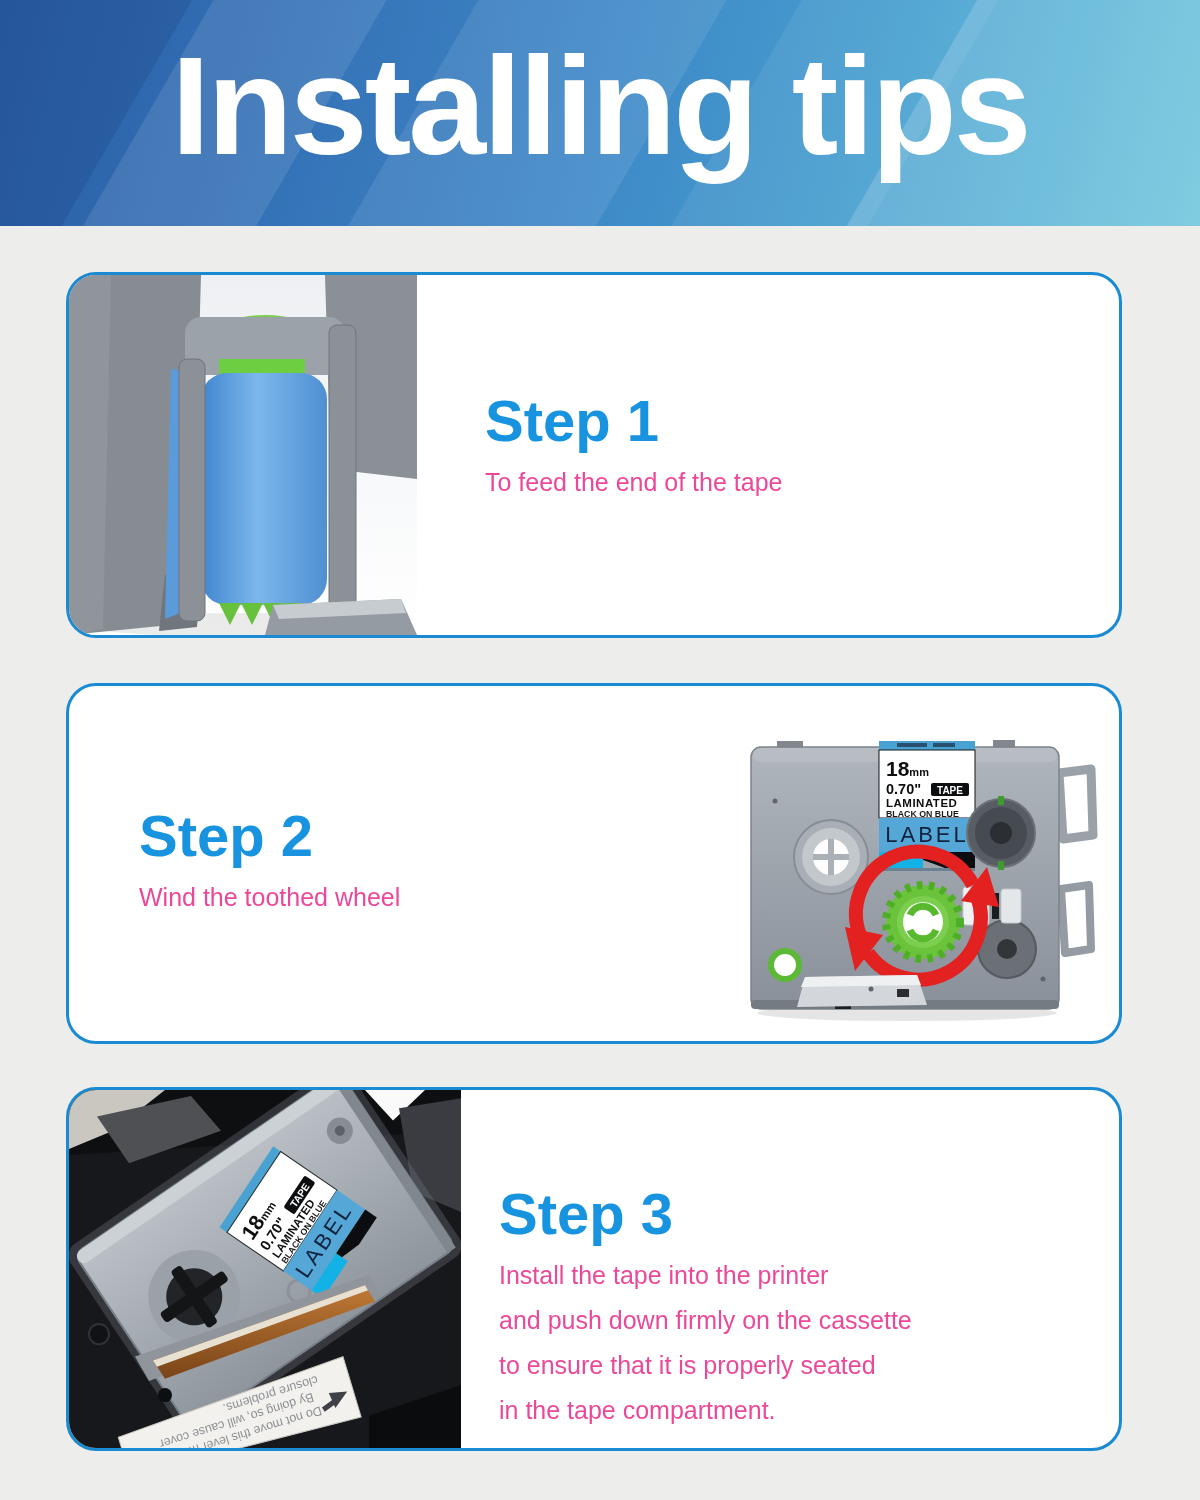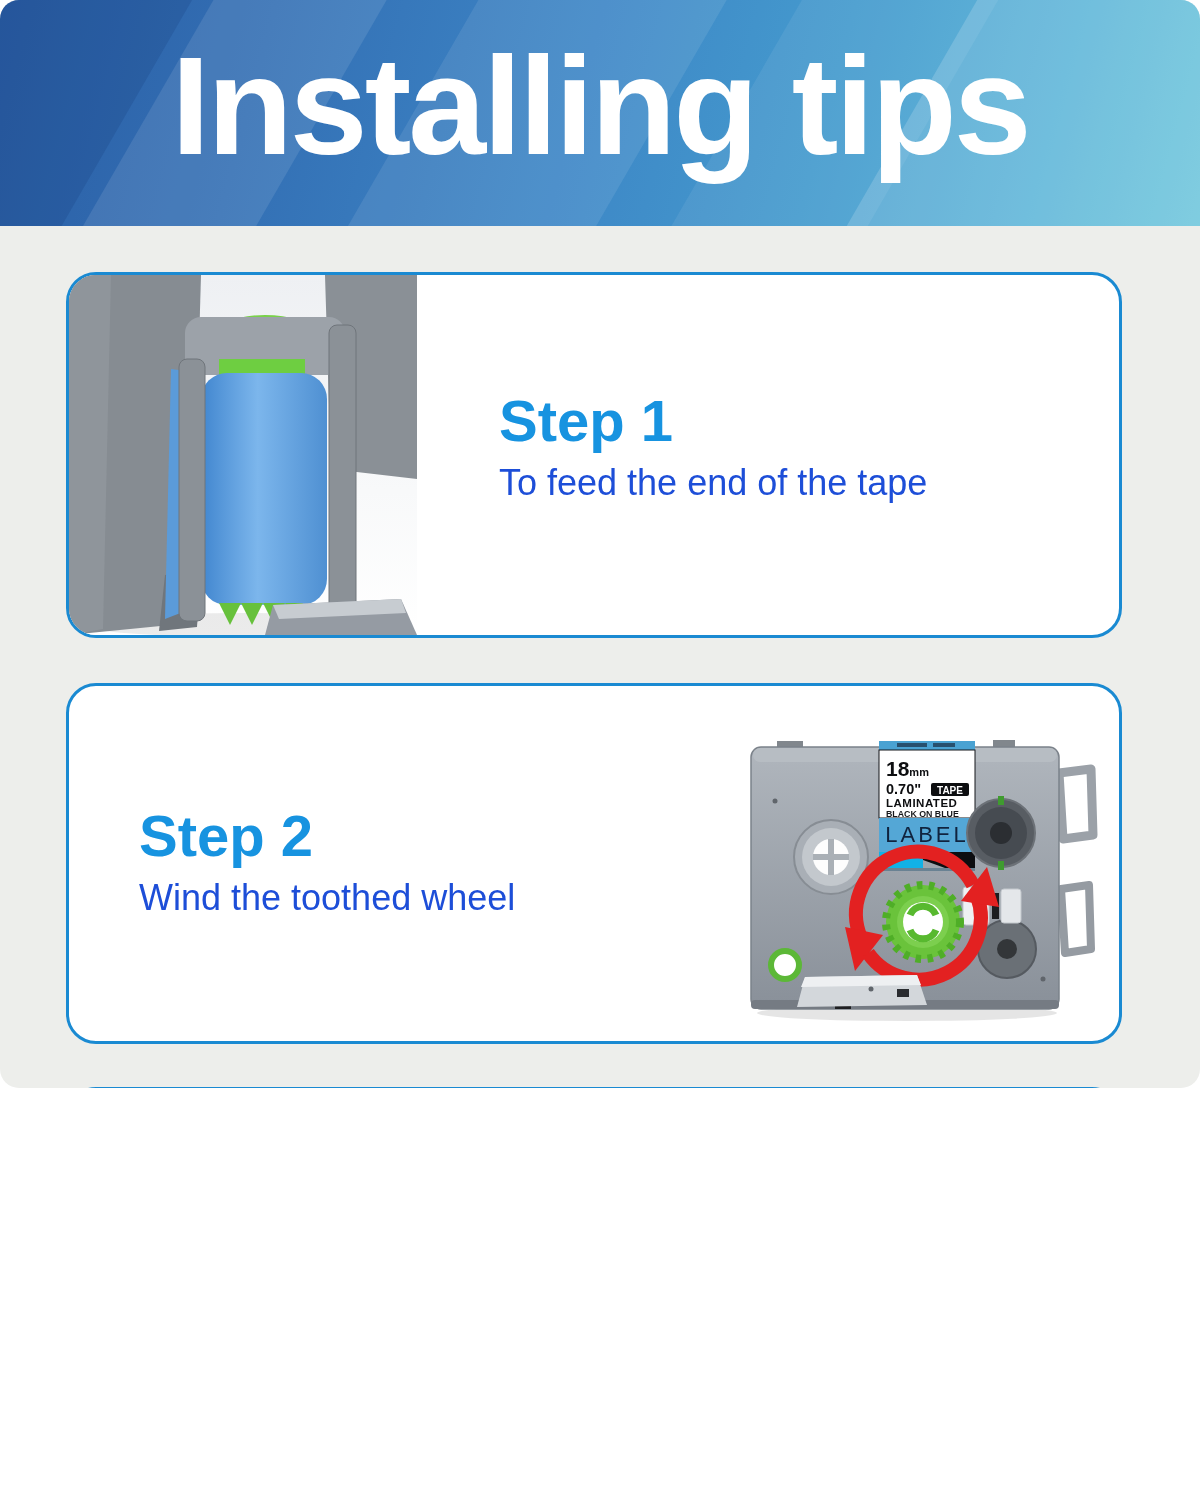--- a/index.html
+++ b/index.html
@@ -1,17 +1,17 @@
 <!DOCTYPE html>
 <html><head>
 <meta charset="utf-8">
 <style>
   html,body{margin:0;padding:0;}
-  .page{position:relative;width:1200px;height:1088px;background:#edeeeb;overflow:hidden;
-        font-family:"Liberation Sans",sans-serif;border-radius:19px;}
+  .page{position:relative;width:1200px;height:1500px;background:#edeeeb;overflow:hidden;
+        font-family:"Liberation Sans",sans-serif;}
 
   
   .banner{position:absolute;left:0;top:0;width:1200px;height:226px;overflow:hidden;
           background:linear-gradient(105deg,#2a5ea5 0%,#336fb4 22%,#3d86c6 48%,#459bce 68%,#54b1d6 86%,#66c3da 100%);}
   .stripe{position:absolute;top:-200px;height:660px;transform:rotate(30deg);}
   .s1{left:-120px;width:220px;background:rgba(16,52,110,.18);}
   .s2{left:150px;width:150px;background:rgba(255,255,255,.10);}
   .s3{left:420px;width:215px;background:rgba(255,255,255,.09);}
   .s4{left:740px;width:170px;background:rgba(255,255,255,.07);}
   .s5{left:930px;width:360px;background:rgba(255,255,255,.17);}
@@ -26,25 +26,25 @@
   .card1{top:272px;height:360px;}
   .card2{top:683px;height:355px;}
   .card3{top:1087px;height:358px;}
 
   .photo{position:absolute;left:0;top:0;height:100%;}
   .photo svg{display:block;width:100%;height:100%;}
   .photo1{width:348px;}
   .photo3{width:392px;}
 
   .copy{position:absolute;}
-  .copy1{left:430px;top:114px;}
+  .copy1{left:416px;top:114px;}
   .copy2{left:70px;top:118px;}
   .copy3{left:430px;top:92px;}
   .step-heading{font-size:58px;line-height:64px;font-weight:bold;color:#1793e0;margin-bottom:7px;}
-  .step-line{font-size:36px;line-height:45px;color:#1d4ed8;}
+  .step-line{font-size:25px;line-height:45px;color:#ec4899;}
 
   .illus{position:absolute;left:678px;top:53px;width:352px;height:284px;}
   .illus svg{display:block;width:100%;height:100%;}
 
   svg text{font-family:"Liberation Sans",sans-serif;}
 </style>
 </head>
 <body>
 
 <div class="page">
@@ -256,15 +256,22 @@
           <text x="6" y="-10" font-size="12.5" fill="#8e9196" text-anchor="middle">Do not move this lever manually,</text>
           <text x="0" y="5" font-size="12.5" fill="#8e9196" text-anchor="middle">By doing so, will cause cover</text>
           <text x="-40" y="20" font-size="12.5" fill="#8e9196" text-anchor="middle">closure problems.</text>
           <g>
             <path d="M-86,-14 L-104,-8" stroke="#3f4146" stroke-width="5"></path>
             <polygon points="-114,-4 -98,-16 -96,0" fill="#3f4146"></polygon>
           </g>
         </g>
       </svg>
     </div>
+    <div class="copy copy3">
+      <div class="step-heading">Step 3</div>
+      <div class="step-line">Install the tape into the printer</div>
+      <div class="step-line">and push down firmly on the cassette</div>
+      <div class="step-line">to ensure that it is properly seated</div>
+      <div class="step-line">in the tape compartment.</div>
+    </div>
   </section>
 
 </div>
 
 </body></html>

